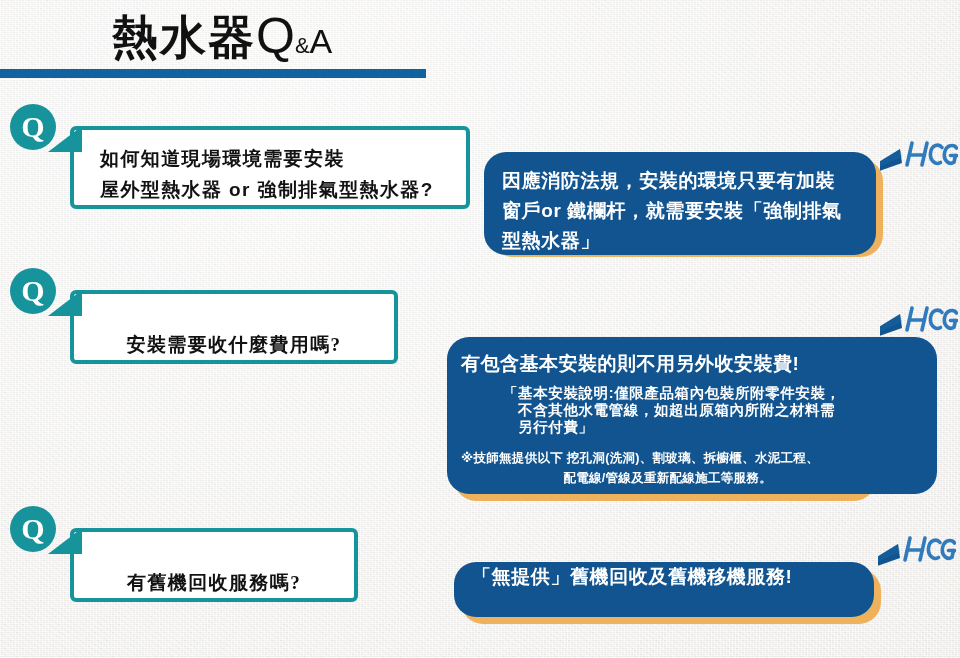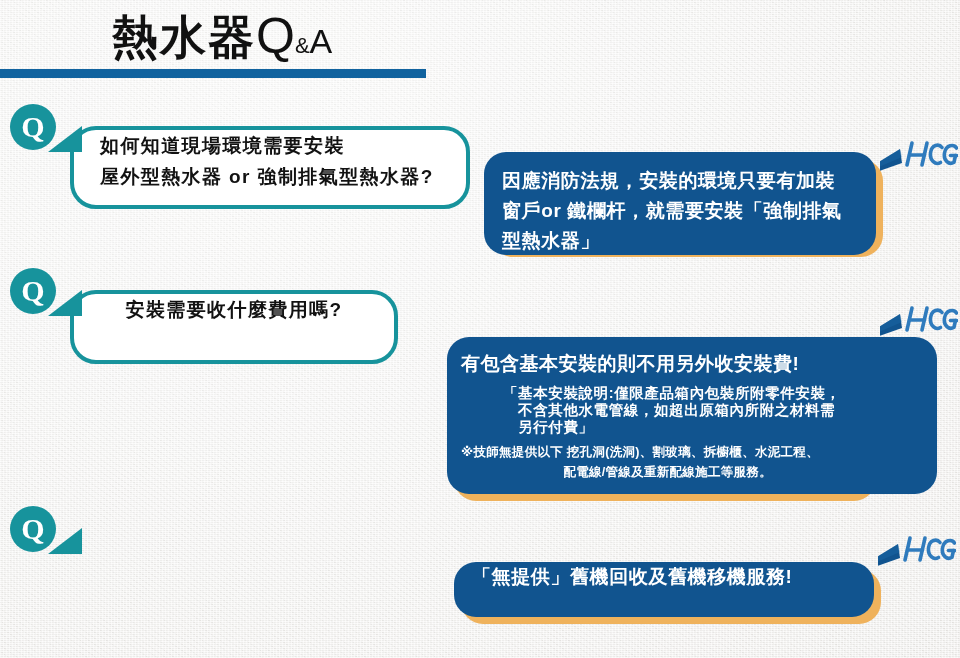--- a/index.html
+++ b/index.html
@@ -79,37 +79,37 @@
     text-align: center;
     font-family: "Liberation Serif", serif;
     z-index: 6;
   }
 
   
   .q-bubble {
     position: absolute;
     background: #ffffff;
     border: 4px solid #17939c;
-    border-radius: 26px;
+    border-radius: 6px;
     box-sizing: border-box;
     z-index: 4;
     display: flex;
-    align-items: flex-start;
+    align-items: flex-end;
   }
   .q-bubble .q-text {
     padding: 0 22px 0 26px;
     font-size: 19px;
     font-weight: bold;
     color: #121212;
     line-height: 31px;
     letter-spacing: 1.4px;
     white-space: pre-line;
     width: 100%;
   }
-  .q-bubble.center .q-text { text-align: center; padding: 0 16px; }
+  .q-bubble.center .q-text { text-align: center; padding: 0 16px; font-family: Liberation Serif, serif; }
 
   
   .q-tail {
     position: absolute;
     width: 0; height: 0;
     border-style: solid;
     z-index: 5;
   }
 
   
@@ -208,41 +208,44 @@
   <div class="q-bubble center" style="left:70px; top:290px; width:328px; height:74px;">
     <div class="q-text">安裝需要收什麼費用嗎?</div>
   </div>
 
   <div class="a-shadow" style="left:454px; top:344px; width:422px; height:157px;"></div>
   <div class="a-bubble" style="left:447px; top:337px; width:490px; height:157px; padding:12px 14px 0 14px;">
     <div class="a-line-head">有包含基本安裝的則不用另外收安裝費!</div>
     <div class="a-line-sub" style="white-space:pre-line; margin-top:6px;">「基本安裝說明:僅限產品箱內包裝所附零件安裝，
 　不含其他水電管線，如超出原箱內所附之材料需
 　另行付費」</div>
-    <div class="a-line-note" style="white-space:pre-line; margin-top:6px;">※技師無提供以下 挖孔洞(洗洞)、割玻璃、拆櫥櫃、水泥工程、
+    <div class="a-line-note" style="white-space:pre-line; margin-top:12px;">※技師無提供以下 挖孔洞(洗洞)、割玻璃、拆櫥櫃、水泥工程、
 　　　　　　　　配電線/管線及重新配線施工等服務。</div>
   </div>
 
   <div class="hcg-logo" style="left:880px; top:304px;">
     <svg width="78" height="40" viewBox="0 0 78 40" xmlns="http://www.w3.org/2000/svg">
       <polygon points="-6,26 20,10 22,24 -6,34" fill="#11548f"></polygon>
       <polygon points="-6,26 20,10 22,18 -6,30" fill="#1e6fb0" opacity="0.35"></polygon>
       <g fill="none" stroke="#2f7bbd" stroke-width="3.6" stroke-linecap="round">
         <path d="M27 26 L32 4"></path>
         <path d="M42 26 L47 4"></path>
         <path d="M29.5 16 L44.5 16"></path>
         <path d="M62 8.5 C59 4.5, 51.5 5.5, 50.5 14 C49.7 21.5, 55.5 26.5, 60.5 23.5"></path>
         <path d="M76.5 9 C74 5, 66 5.5, 64.5 14 C63.3 21.5, 69 26.5, 74 23.2 L75.5 16.5"></path>
         <path d="M70.5 16.5 L76.5 16.5"></path>
       </g>
     </svg>
   </div>
 
   <div class="q-badge" style="left:10px; top:506px;">Q</div>
   <div class="q-tail" style="left:48px; top:528px; border-width:0 0 26px 34px; border-color:transparent transparent #17939c transparent;"></div>
+  <div class="q-bubble center" style="left:70px; top:528px; width:288px; height:74px;">
+    <div class="q-text">有舊機回收服務嗎?</div>
+  </div>
 
   <div class="a-shadow" style="left:461px; top:569px; width:420px; height:55px;"></div>
   <div class="a-bubble" style="left:454px; top:562px; width:420px; height:55px; display:flex; align-items:flex-start; padding:0 18px;">
     <div class="a-line-main">「無提供」舊機回收及舊機移機服務!</div>
   </div>
 
   <div class="hcg-logo" style="left:878px; top:534px;">
     <svg width="78" height="40" viewBox="0 0 78 40" xmlns="http://www.w3.org/2000/svg">
       <polygon points="-6,26 20,10 22,24 -6,34" fill="#11548f"></polygon>
       <polygon points="-6,26 20,10 22,18 -6,30" fill="#1e6fb0" opacity="0.35"></polygon>

